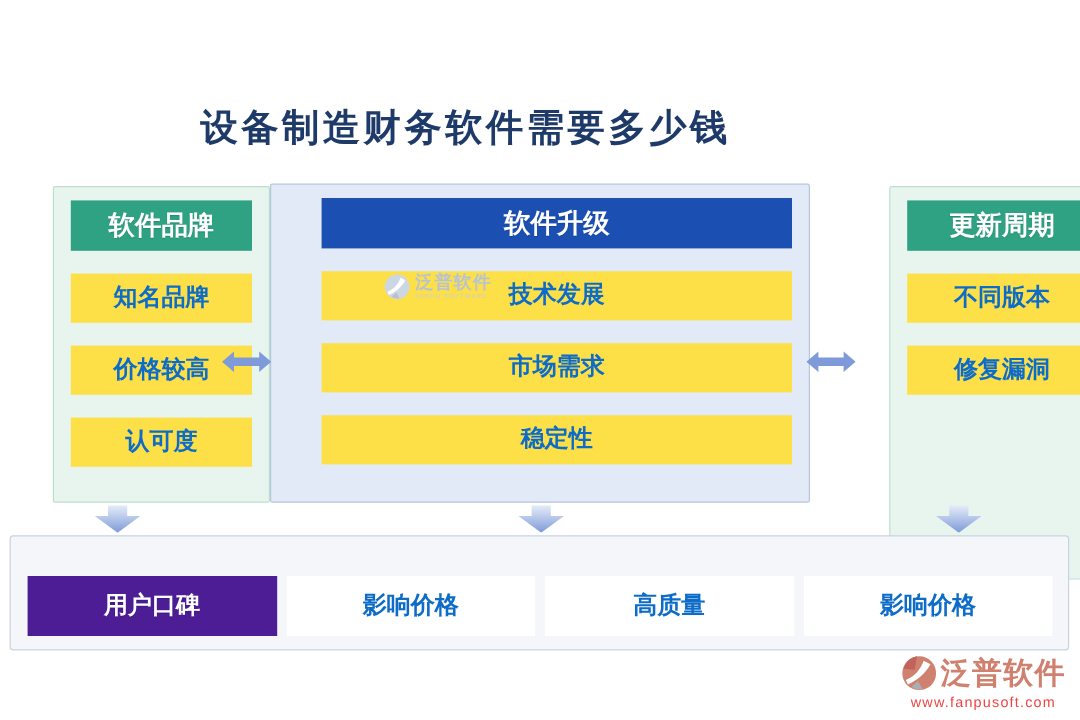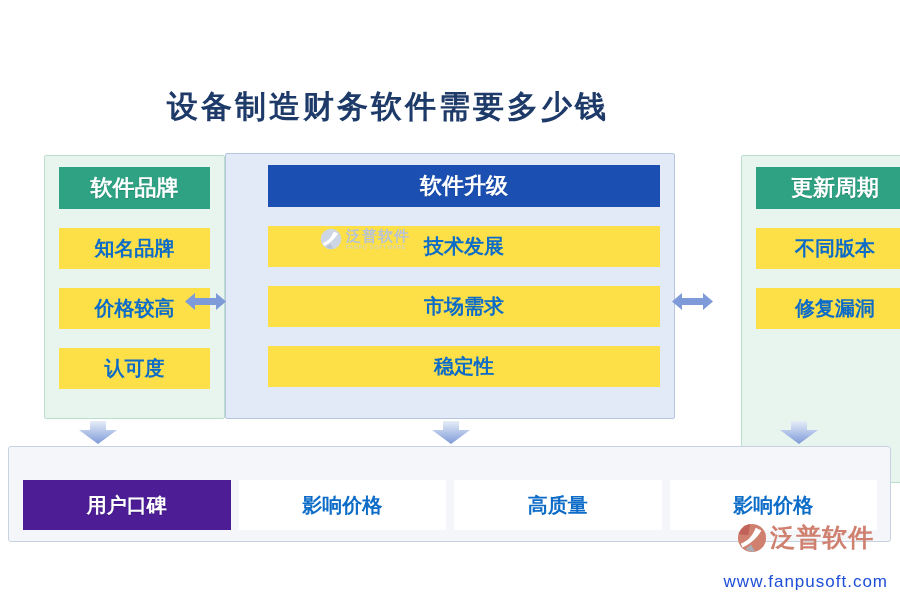--- a/index.html
+++ b/index.html
@@ -66,21 +66,21 @@
 
   .brand {
     position:absolute; right:12px; bottom:8px; display:flex;
     flex-direction:column; align-items:center;
   }
   .brand-row { display:flex; align-items:center; gap:3px; }
   .brand-name {
     font-family:"Liberation Serif", serif; font-size:25px; font-weight:700;
     color:#d0806f; letter-spacing:1px;
   }
-  .brand-url { font-size:17px; color:#1d4ed8; margin-top:18px; letter-spacing:1px; }
+  .brand-url { font-size:12px; color:#ef4444; margin-top:1px; letter-spacing:1px; }
   .hidden-defs { position:absolute; width:0; height:0; }
 </style>
 </head>
 <body>
 
 <svg class="hidden-defs" aria-hidden="true">
   <defs>
     <linearGradient id="downGrad" x1="0" y1="0" x2="0" y2="1">
       <stop offset="0" stop-color="#e6edf8"></stop>
       <stop offset="1" stop-color="#7e9ad8"></stop>

